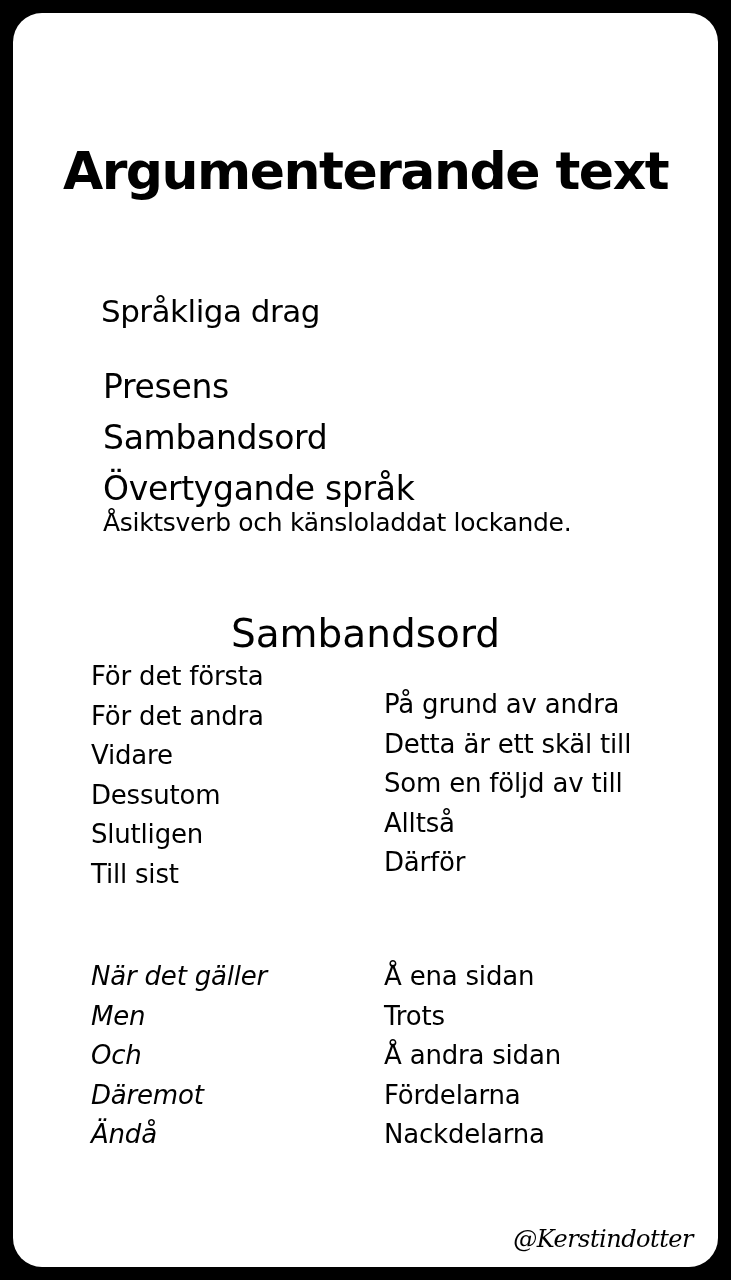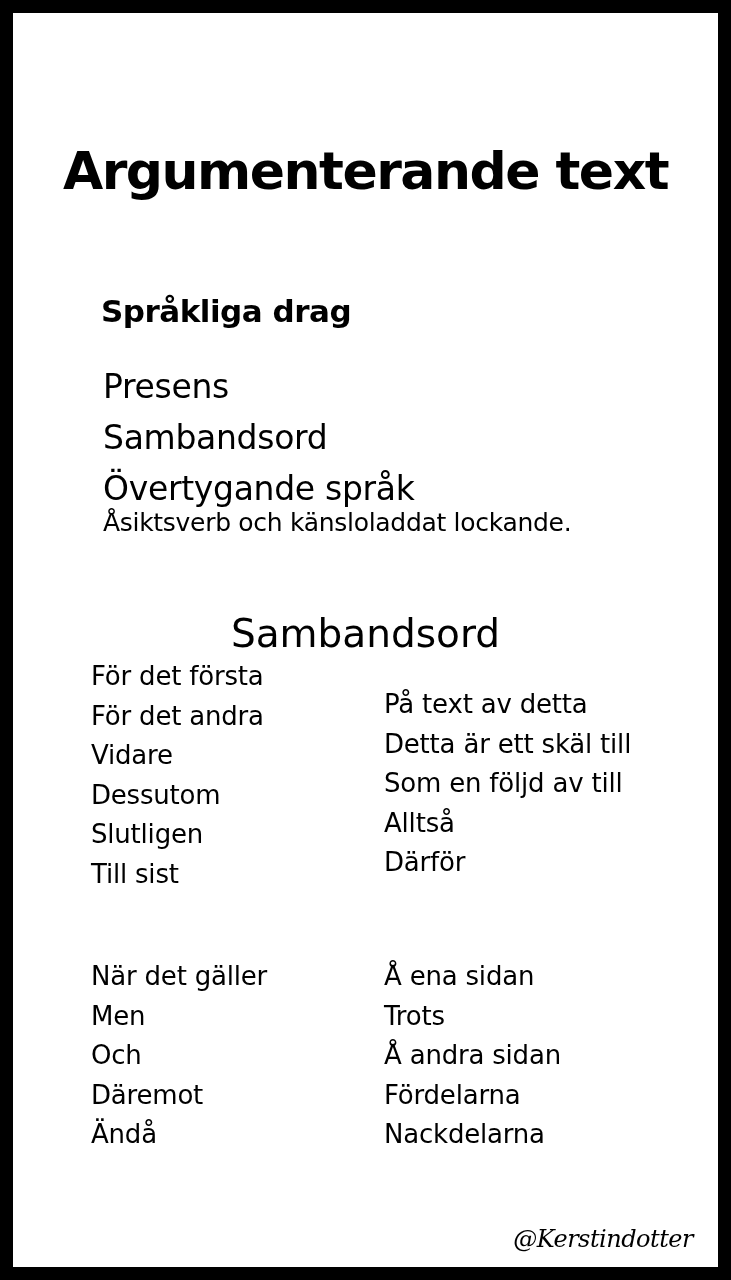--- a/index.html
+++ b/index.html
@@ -9,35 +9,36 @@
     position: relative;
     overflow: hidden;
     font-family: "DejaVu Sans", sans-serif;
   }
   .page {
     position: absolute;
     left: 13px; top: 13px;
     width: 705px; height: 1254px;
     background: #fff;
     color: #000;
+    border-radius: 29px;
   }
   .title {
     position: absolute;
     left: 0; right: 0; top: 132px;
     text-align: center;
     font-family: "DejaVu Sans", sans-serif;
     font-weight: bold;
     font-size: 52px;
     letter-spacing: -1.5px;
     line-height: 1;
   }
   .sub {
     position: absolute;
     left: 88px; top: 280px;
-    font-weight: bold;
+    font-weight: normal;
     font-size: 31px;
     letter-spacing: -0.5px;
   }
   .features {
     position: absolute;
     left: 90px; top: 348px;
     font-size: 33px;
     line-height: 51px;
     letter-spacing: -0.3px;
   }
@@ -54,21 +55,21 @@
   }
   .col {
     position: absolute;
     font-size: 26px;
     line-height: 39.6px;
     letter-spacing: -0.2px;
   }
   .col div { white-space: nowrap; }
   .c1 { left: 78px; top: 644px; }
   .c2 { left: 371px; top: 672px; }
-  .c3 { left: 78px; top: 944px; }
+  .c3 { left: 78px; top: 944px; font-style: italic; }
   .c4 { left: 371px; top: 944px; }
   .signature {
     position: absolute;
     right: 25px; top: 1212px;
     font-family: "DejaVu Serif", serif;
     font-style: italic;
     font-size: 24px;
     letter-spacing: -0.5px;
   }
 </style>
@@ -92,21 +93,21 @@
   <div class="col c1">
     <div>För det första</div>
     <div>För det andra</div>
     <div>Vidare</div>
     <div>Dessutom</div>
     <div>Slutligen</div>
     <div>Till sist</div>
   </div>
 
   <div class="col c2">
-    <div>På text av detta</div>
+    <div>På grund av andra</div>
     <div>Detta är ett skäl till</div>
     <div>Som en följd av till</div>
     <div>Alltså</div>
     <div>Därför</div>
   </div>
 
   <div class="col c3">
     <div>När det gäller</div>
     <div>Men</div>
     <div>Och</div>

